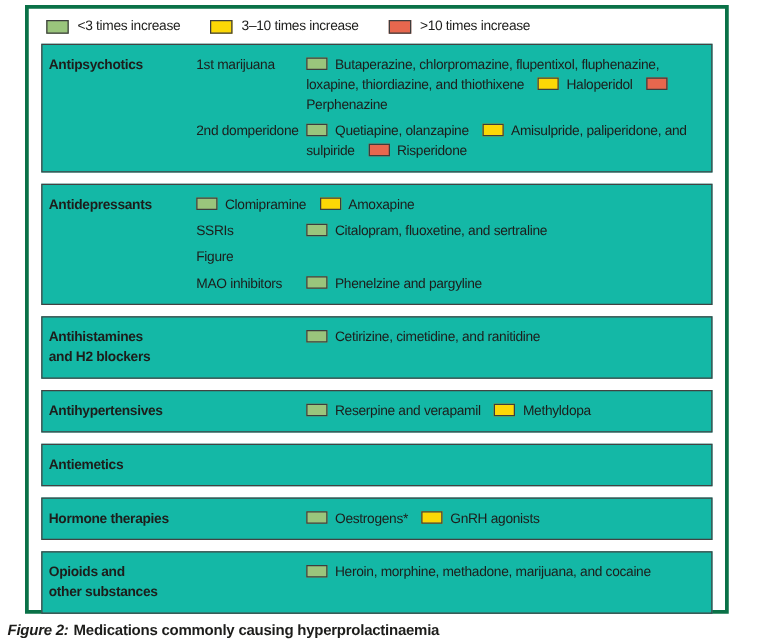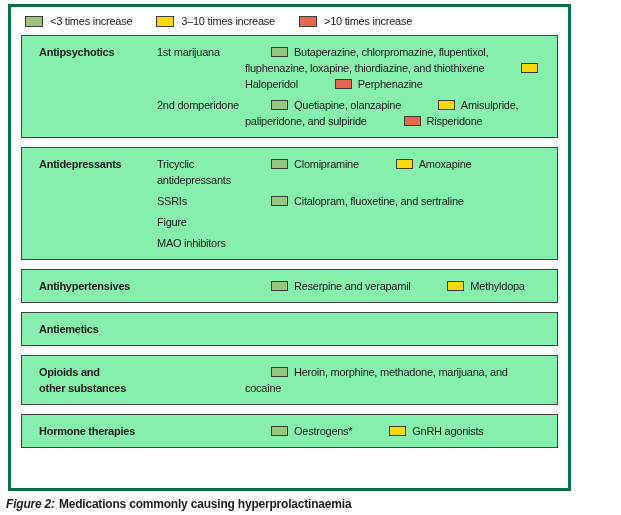--- a/index.html
+++ b/index.html
@@ -7,43 +7,43 @@
     --text:#1d1d1b; --green:#9ac57c; --yellow:#fcd806; --red:#e7674e;
   }
   *{box-sizing:border-box;}
   html,body{margin:0;padding:0;background:#ffffff;}
   body{
     width:621px;height:515px;overflow:hidden;position:relative;
     font-family:"Liberation Sans","DejaVu Sans",sans-serif;
     color:var(--text);font-size:11px;letter-spacing:-0.25px;
   }
   .panel{
-    position:absolute;left:8px;top:4px;width:563px;height:487px;
+    position:absolute;left:20px;top:4px;width:563px;height:487px;
     border:3px solid var(--frame);background:#fff;
   }
   .legend{display:flex;align-items:center;padding:8px 0 8px 14px;gap:24px;}
   .legend-item{display:flex;align-items:center;}
   .legend-item .swatch{width:18px;height:11px;}
   .legend-item .lbl{margin-left:7px;white-space:nowrap;}
   .swatch{
     display:inline-block;width:17px;height:10px;
     border:1.5px solid var(--swatch-border);vertical-align:-1px;
   }
   .sections{margin:0 10px;}
   .section{
-    border:1.5px solid var(--box-border);background:#86efac;
-    padding:8px 8px 8px 17px;margin-bottom:9px;display:flex;
+    border:1.5px solid var(--box-border);background:#14b8a6;
+    padding:8px 8px 8px 5px;margin-bottom:9px;display:flex;
   }
   .section:last-child{margin-bottom:0;}
   .cat{width:118px;flex:0 0 118px;font-weight:bold;line-height:16px;}
   .rows{flex:1 1 auto;display:flex;flex-direction:column;gap:5px;}
   .row{display:flex;}
   .sub{width:88px;flex:0 0 88px;line-height:16px;}
   .entries{flex:1 1 auto;line-height:16px;}
-  .entry{margin-right:8px;margin-left:26px;}
+  .entry{margin-right:8px;}
   .entry .swatch{margin-right:6px;}
   .caption{position:absolute;left:6px;top:497px;font-size:12px;font-weight:bold;letter-spacing:-0.2px;}
   .caption .cap-prefix{font-style:italic;margin-right:4px;}
 </style>
 </head>
 <body>
 
 <div class="panel">
   <div class="legend" id="legend">
       <span class="legend-item">
@@ -78,41 +78,50 @@
             <div class="entries"><span class="entry"><span class="swatch" style="background: rgb(154, 197, 124);"></span><span>Quetiapine, olanzapine</span></span> <span class="entry"><span class="swatch" style="background: rgb(252, 216, 6);"></span><span>Amisulpride, paliperidone, and sulpiride</span></span> <span class="entry"><span class="swatch" style="background: rgb(231, 103, 78);"></span><span>Risperidone</span></span> </div>
           </div>
         </div>
       </div>
       <div class="section">
         <div class="cat">
           <div>Antidepressants</div>
         </div>
         <div class="rows">
           <div class="row">
-            <div class="sub">
-              <div>Tricyclic</div>
-              <div>antidepressants</div>
-            </div>
             <div class="entries"><span class="entry"><span class="swatch" style="background: rgb(154, 197, 124);"></span><span>Clomipramine</span></span> <span class="entry"><span class="swatch" style="background: rgb(252, 216, 6);"></span><span>Amoxapine</span></span> </div>
           </div>
           <div class="row">
             <div class="sub">
               <div>SSRIs</div>
             </div>
             <div class="entries"><span class="entry"><span class="swatch" style="background: rgb(154, 197, 124);"></span><span>Citalopram, fluoxetine, and sertraline</span></span> </div>
           </div>
           <div class="row">
             <div class="sub">
               <div>Figure</div>
             </div>
           </div>
           <div class="row">
             <div class="sub">
               <div>MAO inhibitors</div>
             </div>
+            <div class="entries"><span class="entry"><span class="swatch" style="background: rgb(154, 197, 124);"></span><span>Phenelzine and pargyline</span></span> </div>
+          </div>
+        </div>
+      </div>
+      <div class="section">
+        <div class="cat">
+          <div>Antihistamines</div>
+          <div>and H2 blockers</div>
+        </div>
+        <div class="rows">
+          <div class="row">
+            <div class="sub"></div>
+            <div class="entries"><span class="entry"><span class="swatch" style="background: rgb(154, 197, 124);"></span><span>Cetirizine, cimetidine, and ranitidine</span></span> </div>
           </div>
         </div>
       </div>
       <div class="section">
         <div class="cat">
           <div>Antihypertensives</div>
         </div>
         <div class="rows">
           <div class="row">
             <div class="sub"></div>
@@ -120,38 +129,38 @@
           </div>
         </div>
       </div>
       <div class="section">
         <div class="cat">
           <div>Antiemetics</div>
         </div>
       </div>
       <div class="section">
         <div class="cat">
+          <div>Hormone therapies</div>
+        </div>
+        <div class="rows">
+          <div class="row">
+            <div class="sub"></div>
+            <div class="entries"><span class="entry"><span class="swatch" style="background: rgb(154, 197, 124);"></span><span>Oestrogens*</span></span> <span class="entry"><span class="swatch" style="background: rgb(252, 216, 6);"></span><span>GnRH agonists</span></span> </div>
+          </div>
+        </div>
+      </div>
+      <div class="section">
+        <div class="cat">
           <div>Opioids and</div>
           <div>other substances</div>
         </div>
         <div class="rows">
           <div class="row">
             <div class="sub"></div>
             <div class="entries"><span class="entry"><span class="swatch" style="background: rgb(154, 197, 124);"></span><span>Heroin, morphine, methadone, marijuana, and cocaine</span></span> </div>
-          </div>
-        </div>
-      </div>
-      <div class="section">
-        <div class="cat">
-          <div>Hormone therapies</div>
-        </div>
-        <div class="rows">
-          <div class="row">
-            <div class="sub"></div>
-            <div class="entries"><span class="entry"><span class="swatch" style="background: rgb(154, 197, 124);"></span><span>Oestrogens*</span></span> <span class="entry"><span class="swatch" style="background: rgb(252, 216, 6);"></span><span>GnRH agonists</span></span> </div>
           </div>
         </div>
       </div>
     </div>
 </div>
 
 <div class="caption">
   <span class="cap-prefix">Figure 2:</span><span>Medications commonly causing hyperprolactinaemia</span>
 </div>
 

